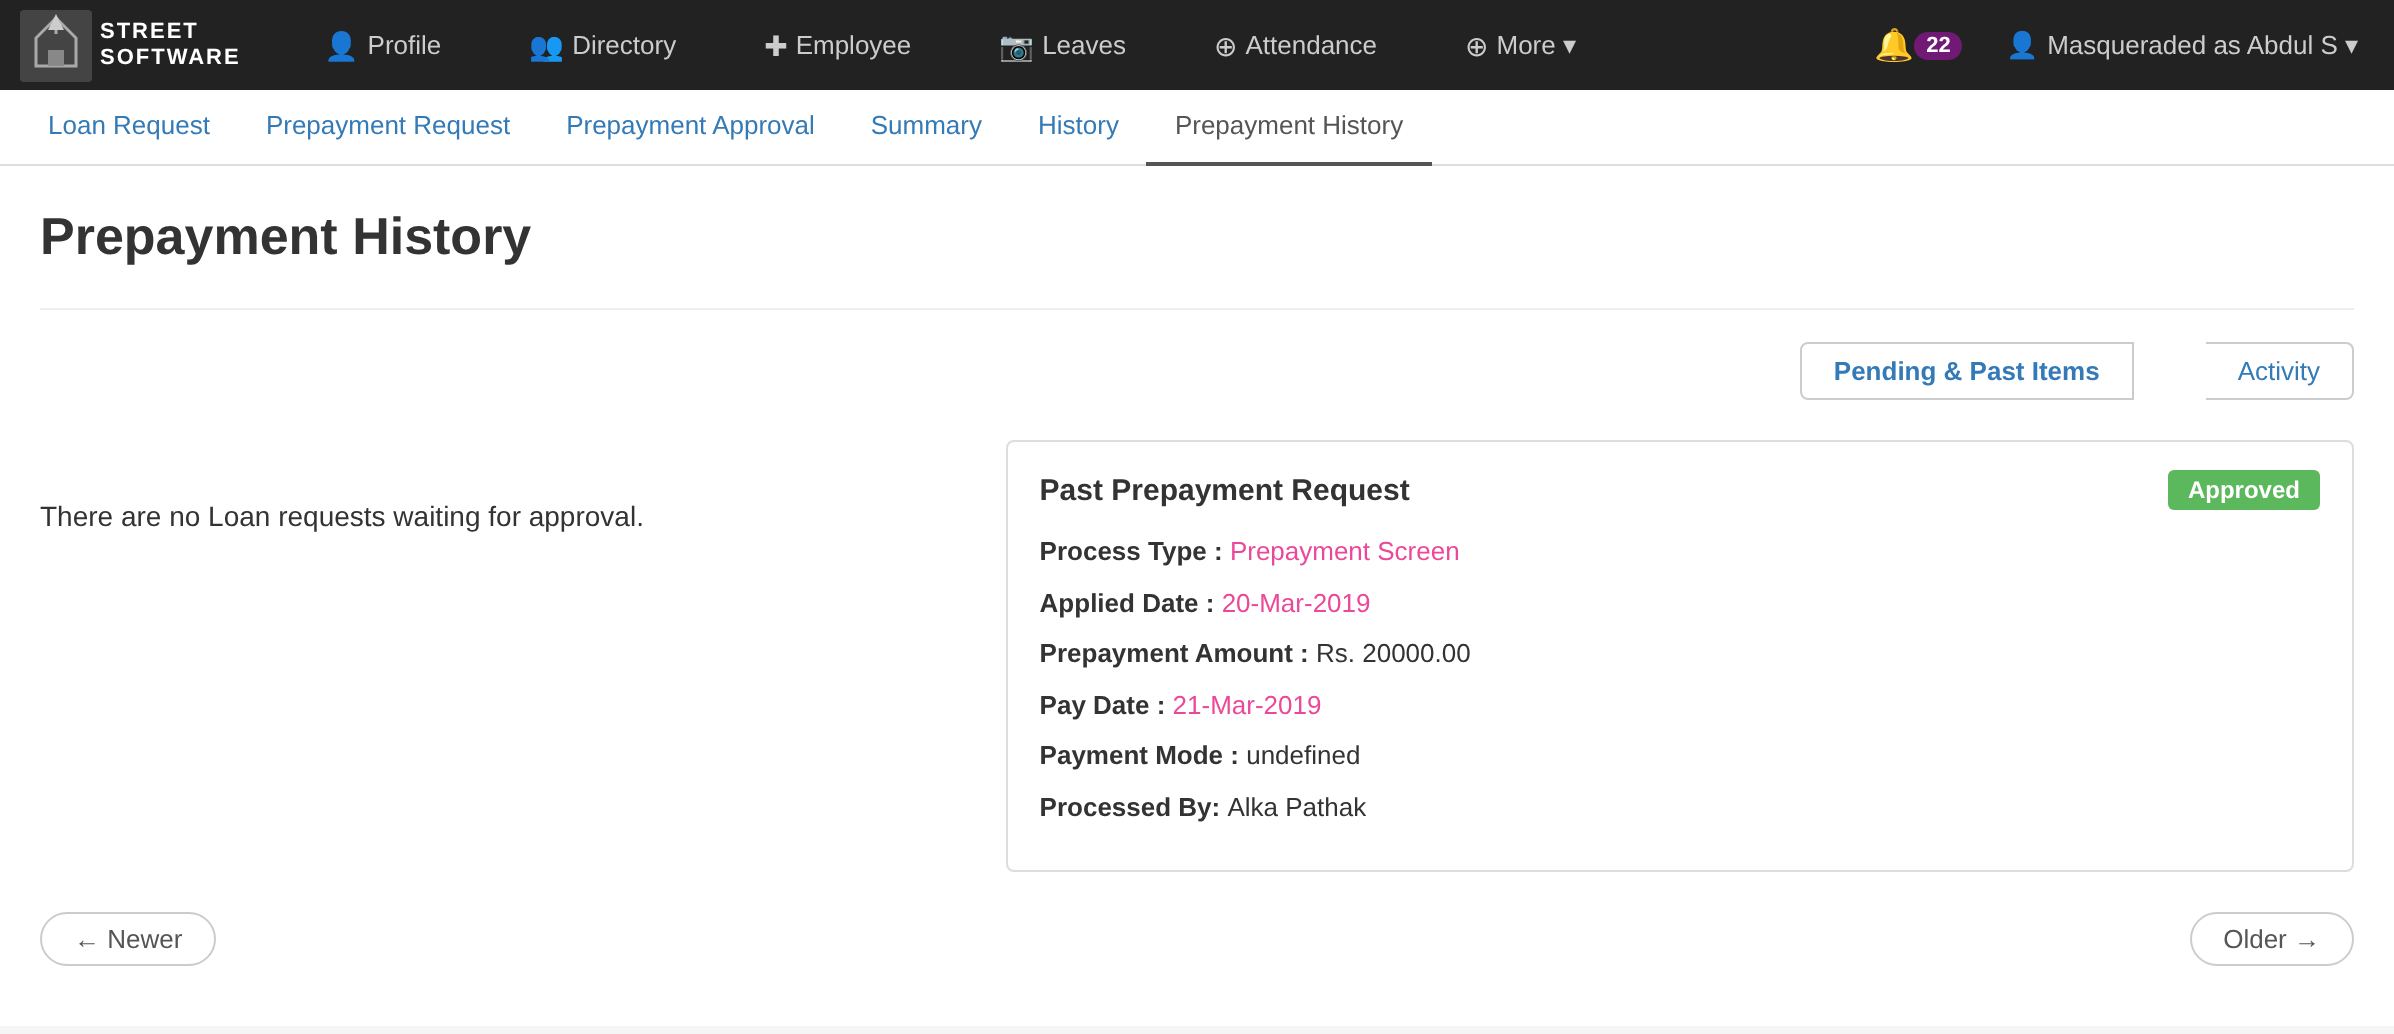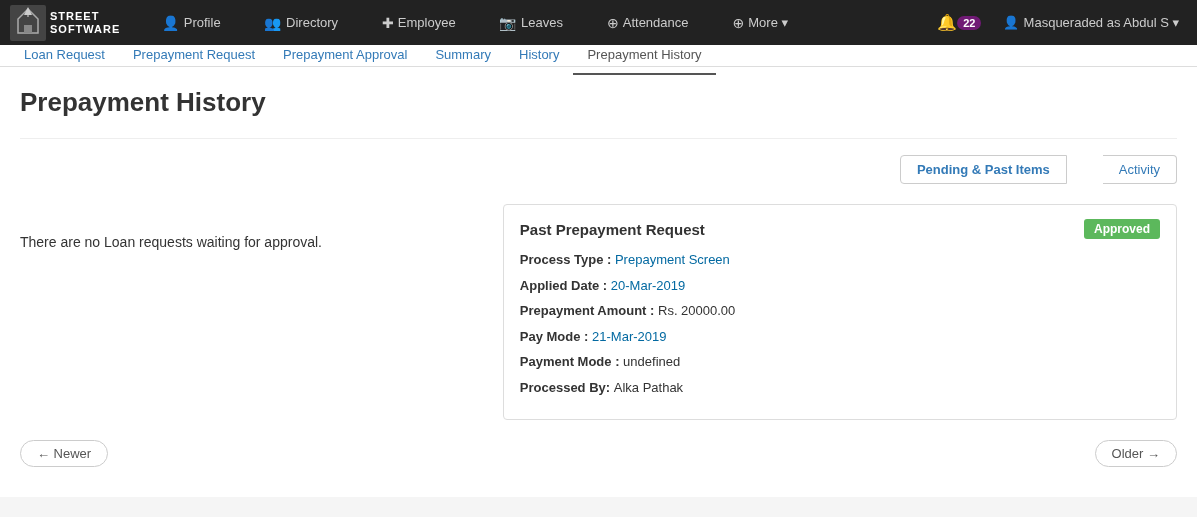--- a/index.html
+++ b/index.html
@@ -78,21 +78,21 @@
       padding: 0 8px;
     }
 
     
     .sub-tabs {
       background: #fff;
       border-bottom: 1px solid #ddd;
       display: flex;
       align-items: center;
       padding: 0 10px;
-      height: 22px;
+      height: 38px;
     }
     .sub-tab {
       color: #337ab7;
       padding: 0 14px;
       height: 38px;
       display: flex;
       align-items: center;
       cursor: pointer;
       font-size: 13px;
       border-bottom: 2px solid transparent;
@@ -180,21 +180,21 @@
       color: #333;
       margin-bottom: 12px;
     }
     .card-row {
       font-size: 13px;
       color: #333;
       margin-bottom: 6px;
       line-height: 1.5;
     }
     .card-row .label { font-weight: bold; }
-    .card-row .value-link { color: #0369a1; }
+    .card-row .value-link { color: #ec4899; }
     .approved-badge {
       background: #5cb85c;
       color: #fff;
       padding: 3px 10px;
       border-radius: 3px;
       font-size: 12px;
       font-weight: bold;
       float: right;
       margin-top: -2px;
       text-align: right;
@@ -305,21 +305,21 @@
       <div class="card-row">
         <span class="label">Process Type : </span><span class="value-link">Prepayment Screen</span>
       </div>
       <div class="card-row">
         <span class="label">Applied Date : </span><span class="value-link">20-Mar-2019</span>
       </div>
       <div class="card-row">
         <span class="label">Prepayment Amount : </span><span>Rs. 20000.00</span>
       </div>
       <div class="card-row">
-        <span class="label">Pay Mode : </span><span class="value-link">21-Mar-2019</span>
+        <span class="label">Pay Date : </span><span class="value-link">21-Mar-2019</span>
       </div>
       <div class="card-row">
         <span class="label">Payment Mode : </span><span>undefined</span>
       </div>
       <div class="card-row">
         <span class="label">Processed By: </span><span>Alka Pathak</span>
       </div>
     </div>
   </div>
 

